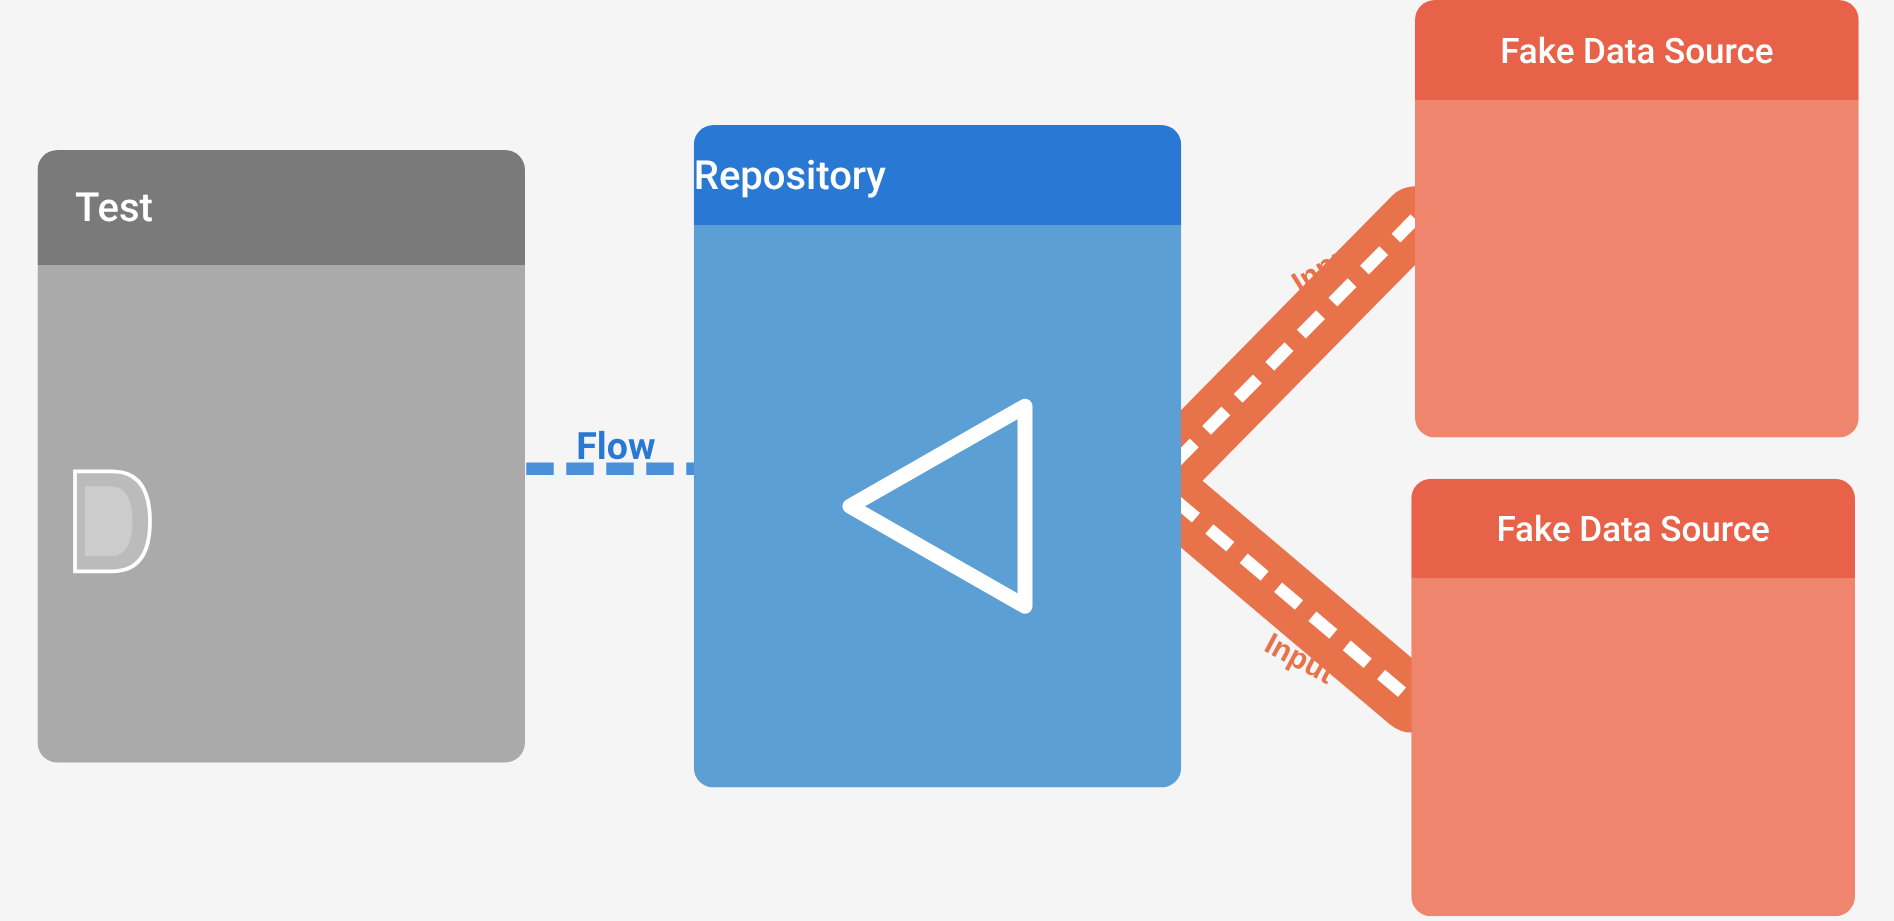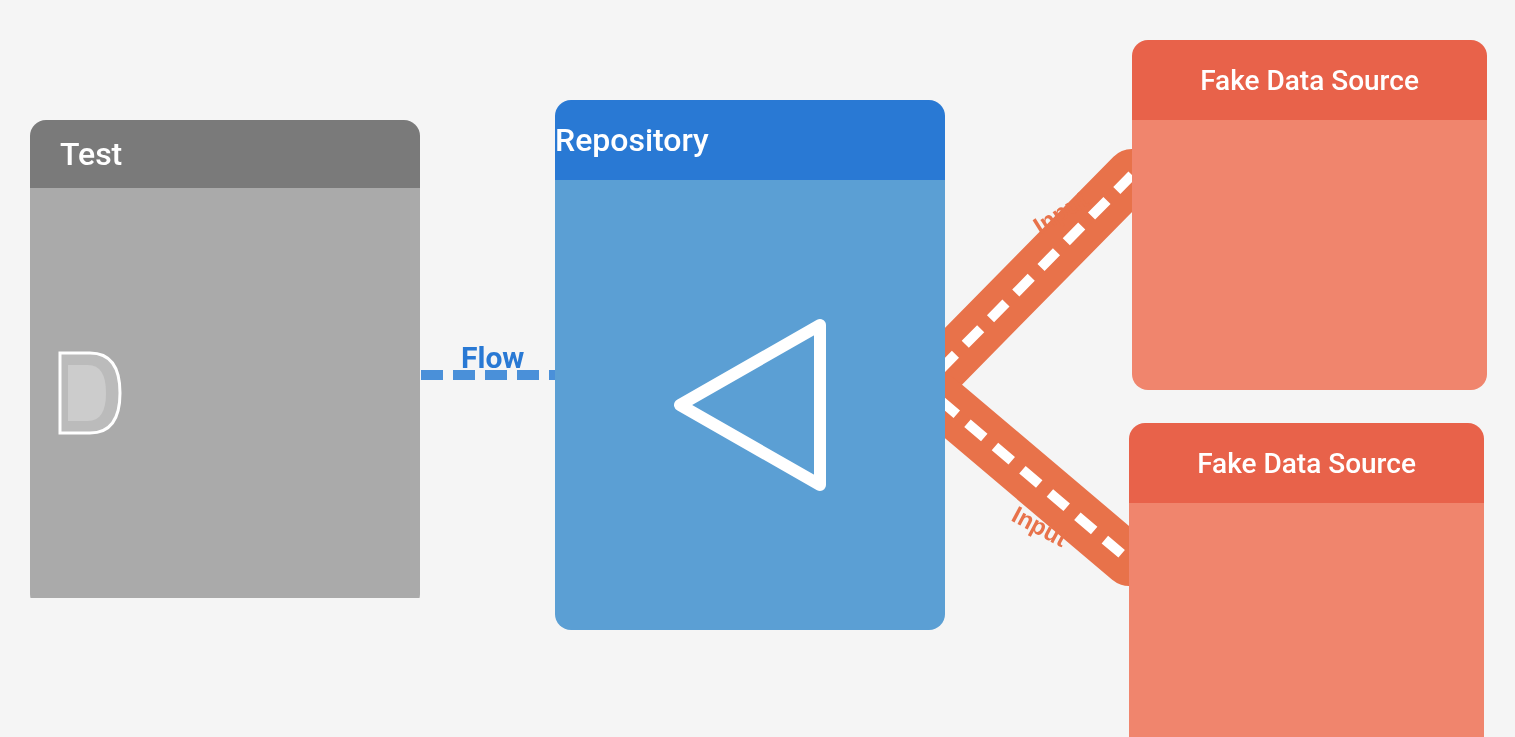--- a/index.html
+++ b/index.html
@@ -23,21 +23,21 @@
       position: absolute;
       left: 30px;
       top: 120px;
       width: 390px;
       height: 490px;
       border-radius: 16px;
       overflow: hidden;
     }
     .test-node-header {
       background: #7a7a7a;
-      height: 68px;
+      height: 92px;
       display: flex;
       align-items: center;
       padding-left: 30px;
     }
     .test-node-header-text {
       color: white;
       font-size: 32px;
       font-weight: 500;
     }
     .test-node-body {
@@ -75,21 +75,20 @@
       height: 450px;
       position: relative;
     }
 
     
     .fds-node {
       position: absolute;
       width: 355px;
       border-radius: 16px;
       overflow: hidden;
-      margin-top: 40px;
     }
     .fds-node-top {
       top: 0px;
       left: 1132px;
     }
     .fds-node-bottom {
       top: 383px;
       left: 1129px;
     }
     .fds-node-header {

